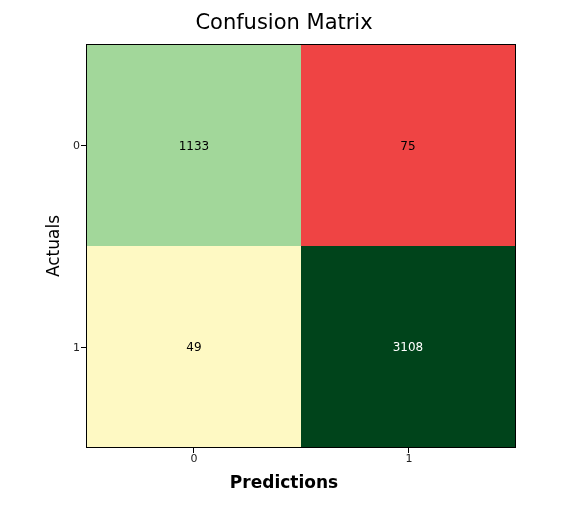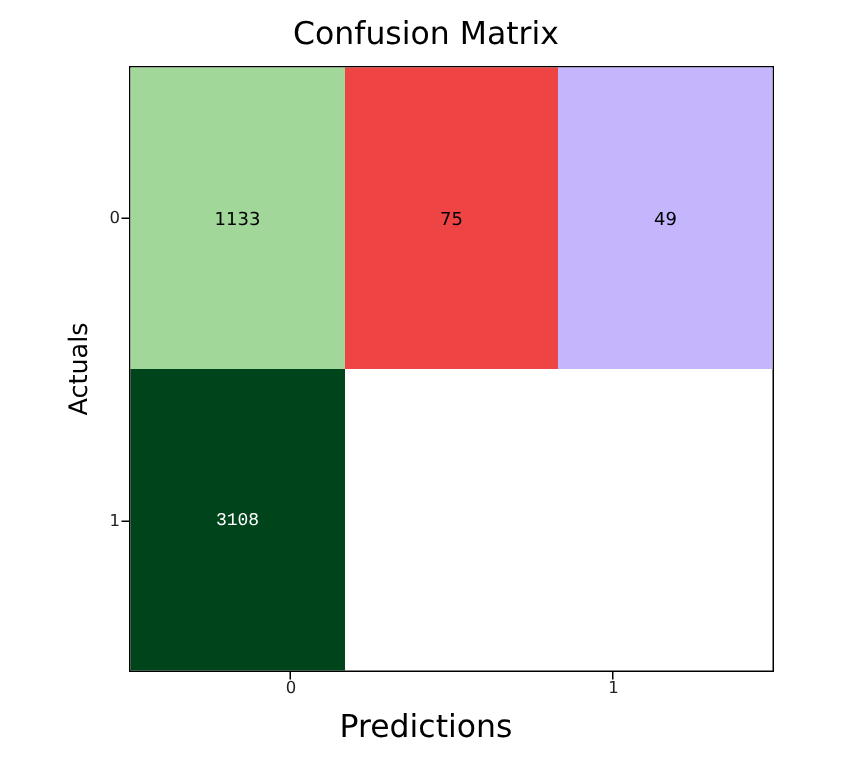--- a/index.html
+++ b/index.html
@@ -30,46 +30,47 @@
     top: 44px;
     width: 430px;
     height: 404px;
     border: 1px solid #000000;
     box-sizing: border-box;
   }
   .grid {
     position: absolute;
     inset: 0;
     display: grid;
-    grid-template-columns: 1fr 1fr 1fr;
+    grid-template-columns: 1fr 1fr;
     grid-template-rows: 1fr 1fr;
   }
   .cell {
     display: flex;
     align-items: center;
     justify-content: center;
     font-size: 12px;
   }
-  .cell[data-dark="true"] { color: #ffffff; font-family: Liberation Mono, monospace; }
+  .cell[data-dark="true"] { color: #ffffff; }
 
   .xtick, .ytick {
     position: absolute;
     font-size: 11px;
     color: #222;
   }
   .xtick { top: 452px; transform: translateX(-50%); }
   .ytick { transform: translateY(-50%); text-align: right; }
 
   .xlabel {
     position: absolute;
     top: 472px;
     left: 0;
     width: 568px;
     text-align: center;
-    font-size: 21px;
+    font-size: 17px;
+    font-weight: bold;
   }
   .ylabel {
     position: absolute;
     left: 22px;
     top: 246px;
     transform: translateY(-50%) rotate(-90deg);
     transform-origin: center;
     font-size: 17px;
     white-space: nowrap;
   }
@@ -85,21 +86,21 @@
 <body>
 
 <div class="figure">
 
   <div class="title">Confusion Matrix</div>
 
   <div class="axes">
     <div class="grid">
       <div class="cell" data-dark="false" style="background: rgb(162, 215, 154);">1133</div>
       <div class="cell" data-dark="false" style="background: #ef4444;">75</div>
-      <div class="cell" data-dark="false" style="background: #c4b5fd;">49</div>
+      <div class="cell" data-dark="false" style="background: #fef9c3;">49</div>
       <div class="cell" data-dark="true" style="background: rgb(0, 68, 27);">3108</div>
     </div>
   </div>
 
   <div class="tickmark x" style="left:193px;"></div>
   <div class="tickmark x" style="left:408px;"></div>
 
   <div class="tickmark y" style="top:145px;"></div>
   <div class="tickmark y" style="top:347px;"></div>
 

